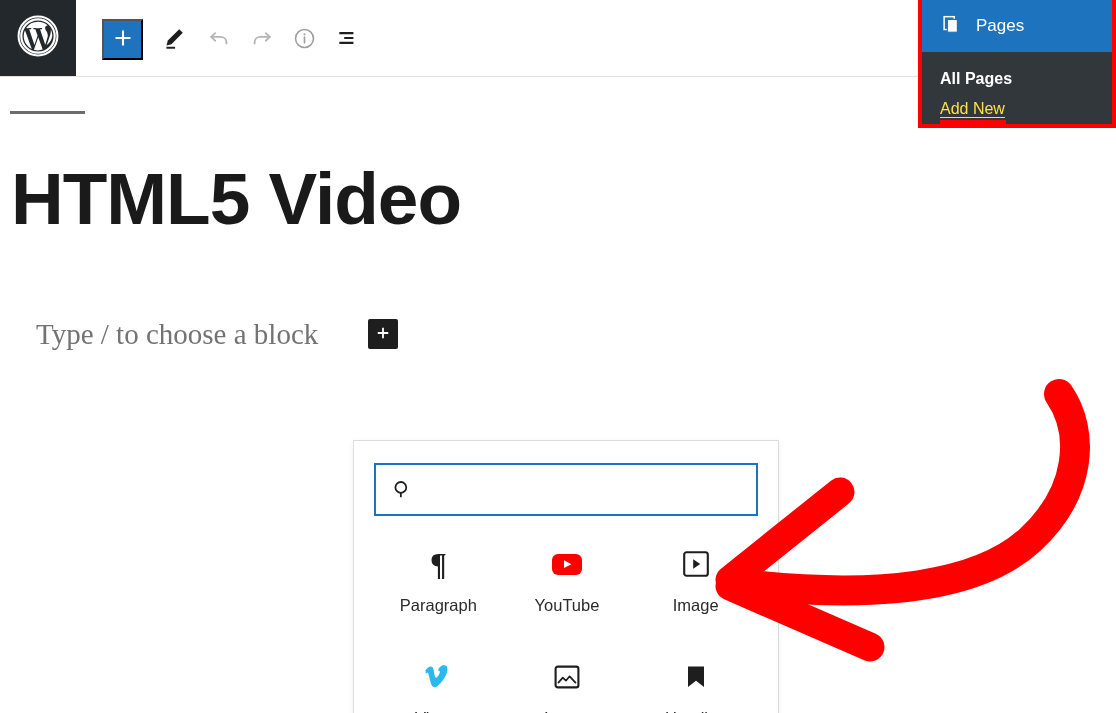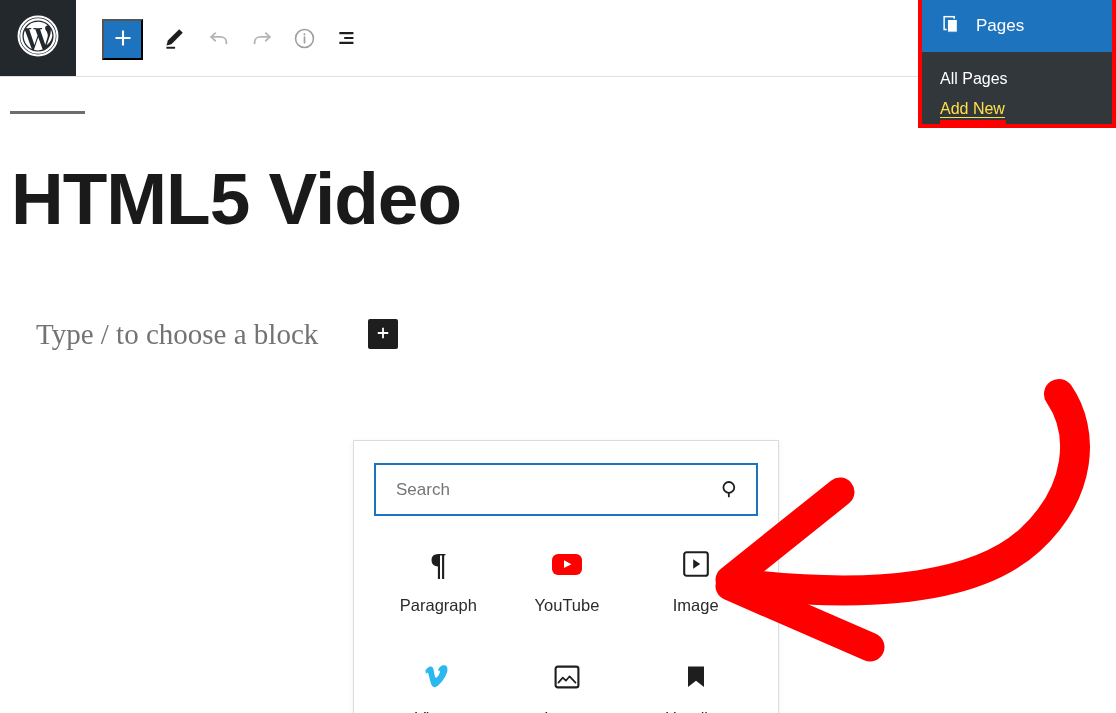--- a/index.html
+++ b/index.html
@@ -230,21 +230,21 @@
   }
   .pages-submenu-item {
     display: block;
     padding: 6px 0 6px 18px;
     font-size: 16px;
     text-decoration: none;
     white-space: nowrap;
   }
   .item-all-pages {
     color: #ffffff;
-    font-weight: normal;
+    font-weight: bold;
     padding-top: 24px;
   }
   .item-add-new {
     color: #fde047;
     text-decoration: underline;
     text-underline-offset: 3px;
     position: relative;
   }
   .add-new-underline {
     position: absolute;
@@ -336,21 +336,20 @@
     <span>
       <svg width="18" height="18" viewBox="0 0 24 24" aria-hidden="true">
         <path d="M12 5v14M5 12h14" stroke="#ffffff" stroke-width="2.4" stroke-linecap="butt"></path>
       </svg>
     </span>
   </button>
 
   <div class="inserter-popup">
 
     <div class="search-wrap">
-      <input class="search-input" type="text" placeholder="Search" style="">
       <span class="search-icon-box">
         <svg width="25" height="25" viewBox="0 0 24 24" aria-hidden="true">
           <circle cx="10.4" cy="10" r="5.2" fill="none" stroke="#1e1e1e" stroke-width="1.7"></circle>
           <path d="M10.4 15.2v4.2" stroke="#1e1e1e" stroke-width="1.7" stroke-linecap="butt"></path>
         </svg>
       </span>
     </div>
 
     <div class="block-grid">
 

